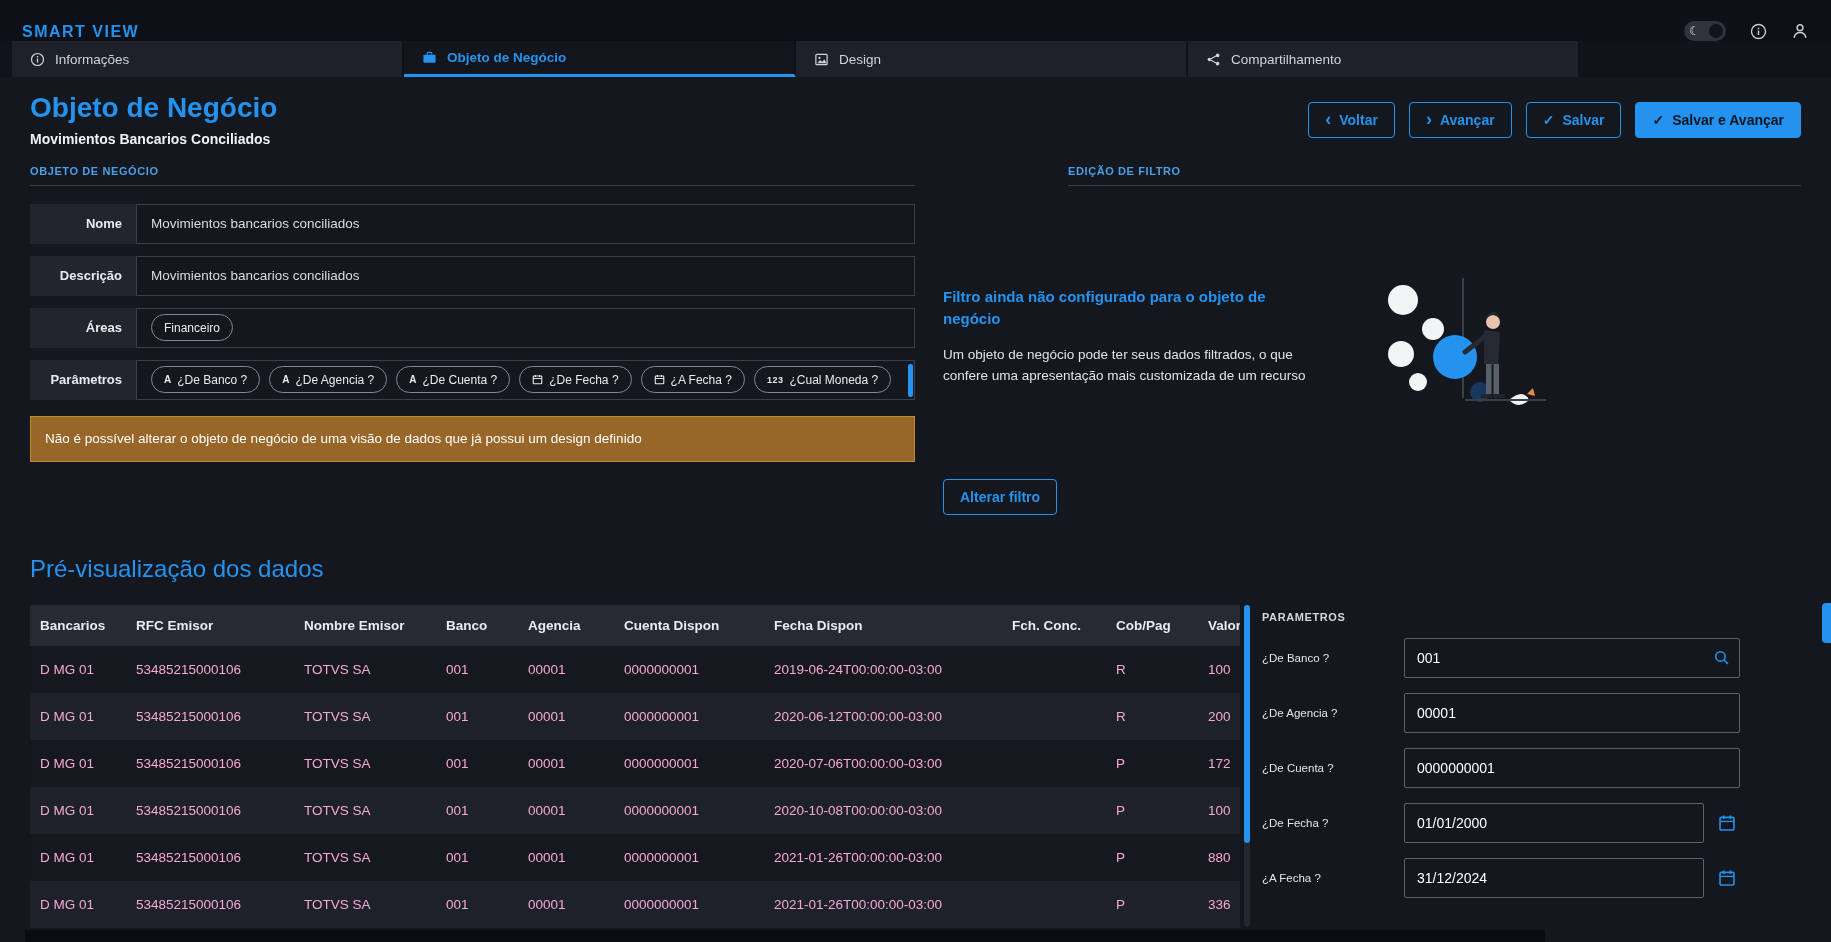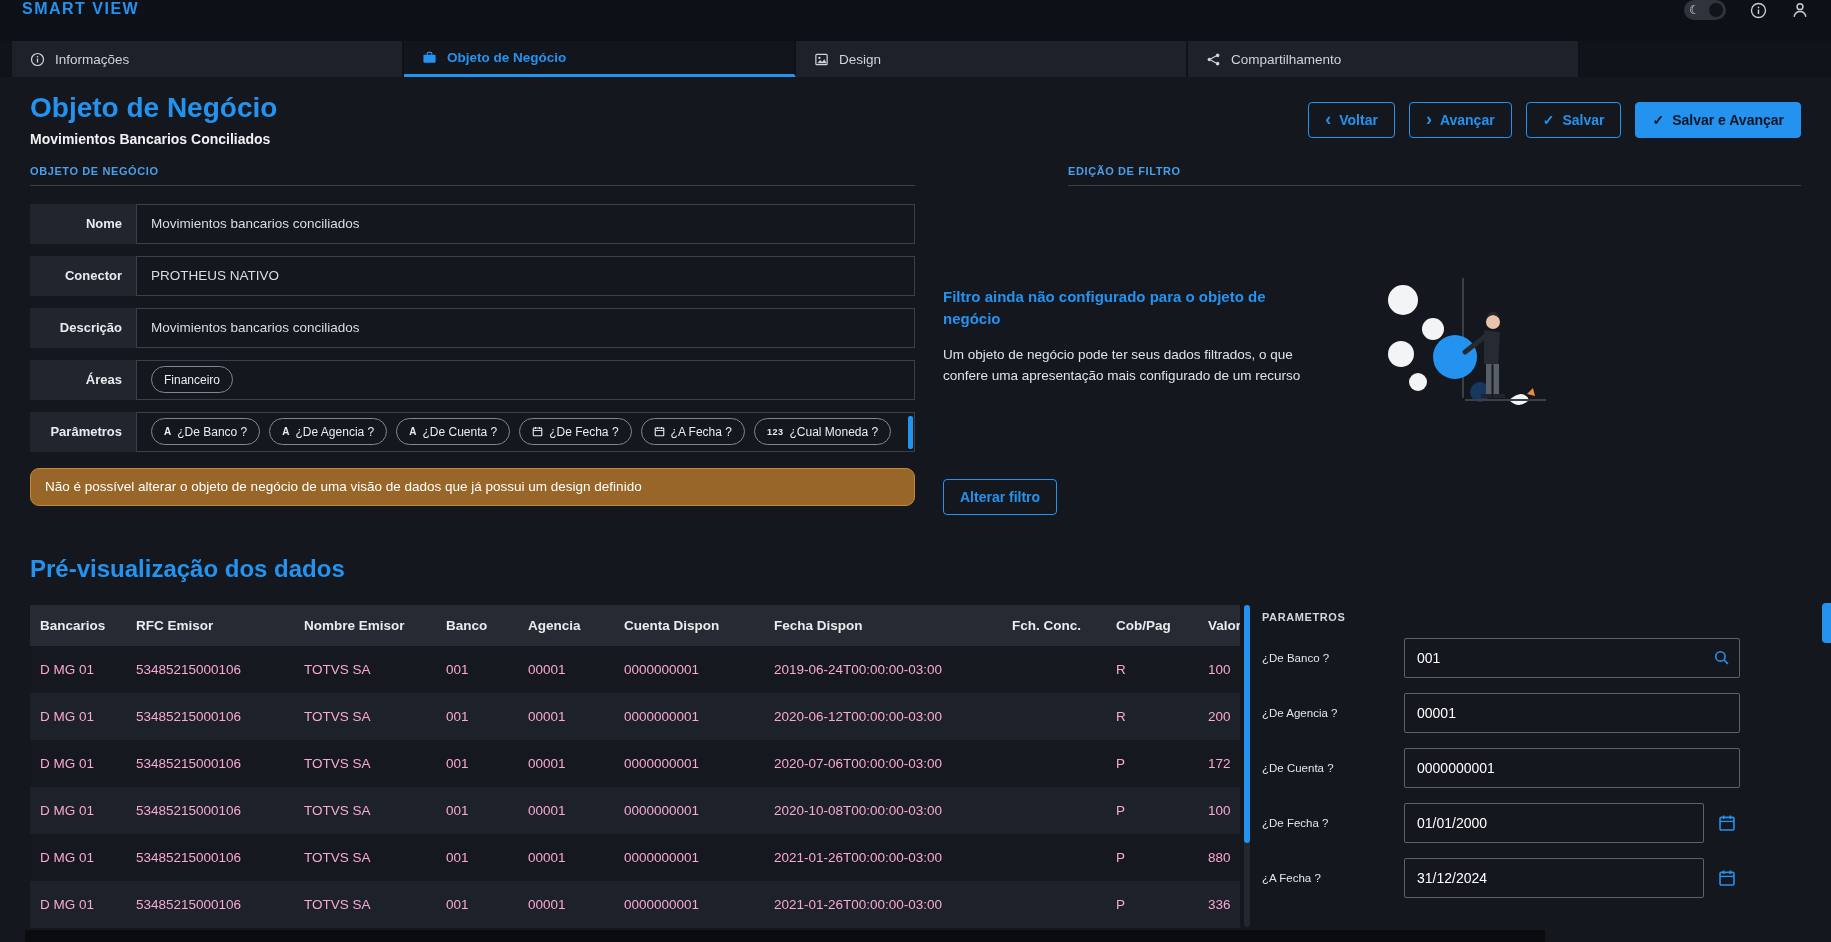--- a/index.html
+++ b/index.html
@@ -3,21 +3,21 @@
 <meta charset="utf-8">
 <style>
   * { margin:0; padding:0; box-sizing:border-box; }
   html,body { width:1831px; height:942px; overflow:hidden; }
   body {
     background:#14171e; color:#e9ecef;
     font-family:"Liberation Sans", sans-serif;
     position:relative;
   }
   
-  .header { height:41px; background:#0d1016; display:flex; align-items:flex-start; justify-content:space-between; padding:0 22px; }
+  .header { height:41px; background:#0d1016; display:flex; align-items:flex-end; justify-content:space-between; padding:0 22px; }
   .app-title { color:#2493ef; font-weight:bold; font-size:16px; letter-spacing:1.5px; }
   .header-right { display:flex; align-items:center; gap:24px; }
   .theme-toggle { width:42px; height:20px; border-radius:10px; background:#2e333c; position:relative; display:flex; align-items:center; cursor:pointer; }
   .theme-toggle .moon { font-size:12px; margin-left:5px; color:#e9ecef; line-height:1; }
   .theme-toggle .knob { position:absolute; right:3px; width:14px; height:14px; border-radius:50%; background:#11141a; }
   .hicon { color:#c9ced4; display:flex; align-items:center; cursor:pointer; }
   
   .tabs { display:flex; height:36px; background:#10131a; padding-left:12px; }
   .tab { width:392px; flex:none; display:flex; align-items:center; gap:10px; padding:0 18px; background:#1c212a; border-right:2px solid #0e1118; color:#cfd4da; font-size:13.5px; cursor:pointer; }
   .tab .tab-icon { display:flex; align-items:center; }
@@ -43,30 +43,30 @@
   
   .form { margin-top:18px; }
   .form-row { display:flex; margin-bottom:12px; height:40px; }
   .form-label { width:106px; flex:none; background:#21252d; display:flex; align-items:center; justify-content:flex-end; padding-right:14px; font-size:13px; font-weight:bold; }
   .form-value { flex:1; border:1px solid #3a4049; display:flex; align-items:center; padding:0 14px; font-size:13.5px; color:#d9dde2; gap:9px; overflow:hidden; position:relative; }
   .chip { height:27px; border:1px solid #7f8894; border-radius:14px; display:inline-flex; align-items:center; gap:6px; padding:0 12px; font-size:12px; color:#e9ecef; white-space:nowrap; cursor:pointer; flex:none; }
   .chip-icon { font-weight:bold; display:flex; align-items:center; color:#e9ecef; }
   .chip-icon.txt { font-size:10px; }
   .chip-icon.num { font-size:9px; letter-spacing:.5px; }
   .mini-scroll { position:absolute; right:1px; top:3px; width:5px; height:33px; background:#2493ef; border-radius:2px; }
-  .warning { margin-top:16px; height:38px; background:#996629; border:1px solid #c08a33; border-radius:9px; display:flex; align-items:center; padding:0 14px; font-size:13.5px; color:#ffffff; }
+  .warning { margin-top:16px; height:46px; background:#996629; border:1px solid #c08a33; border-radius:0; display:flex; align-items:center; padding:0 14px; font-size:13.5px; color:#ffffff; }
   
   .filter-empty { display:flex; margin-top:100px; gap:26px; justify-content:flex-start; }
   .filter-text { width:372px; flex:none; }
   .filter-text h3 { color:#2493ef; font-size:15px; font-weight:bold; line-height:1.5; }
   .filter-text p { font-size:13.5px; line-height:1.55; color:#dfe3e8; margin-top:14px; }
   .alter-wrap { margin-top:92px; display:flex; }
   .illustration { flex:none; margin-top:-14px; }
   
-  .preview-title { color:#2493ef; font-size:24px; font-weight:bold; margin-top:40px; }
+  .preview-title { color:#2493ef; font-size:24px; font-weight:normal; margin-top:40px; }
   .preview { display:flex; margin-top:22px; align-items:flex-start; }
   .table-wrap { width:1210px; flex:none; overflow:hidden; }
   table { width:1260px; table-layout:fixed; border-collapse:collapse; font-size:13.5px; }
   thead th { background:#262b33; text-align:left; font-weight:bold; padding:13px 10px; white-space:nowrap; overflow:hidden; }
   tbody td { padding:16px 10px; white-space:nowrap; overflow:hidden; color:#f9a8d4; }
   tbody tr:nth-child(odd) { background:#15181e; }
   tbody tr:nth-child(even) { background:#1d212a; }
   th:nth-child(1){width:96px} th:nth-child(2){width:168px} th:nth-child(3){width:142px}
   th:nth-child(4){width:82px}  th:nth-child(5){width:96px}  th:nth-child(6){width:150px}
   th:nth-child(7){width:238px} th:nth-child(8){width:104px} th:nth-child(9){width:92px}
@@ -190,26 +190,20 @@
       <section class="col-left">
         <div class="section-label">OBJETO DE NEGÓCIO</div>
         <div class="form" id="bo-form">
             <div class="form-row">
               <div class="form-label">Nome</div>
               <div class="form-value">
                 <span class="value-text">Movimientos bancarios conciliados</span>
               </div>
             </div>
             <div class="form-row">
-              <div class="form-label">Conector</div>
-              <div class="form-value">
-                <span class="value-text">PROTHEUS NATIVO</span>
-              </div>
-            </div>
-            <div class="form-row">
               <div class="form-label">Descrição</div>
               <div class="form-value">
                 <span class="value-text">Movimientos bancarios conciliados</span>
               </div>
             </div>
             <div class="form-row">
               <div class="form-label">Áreas</div>
               <div class="form-value">
                 <span class="chip">
                   <span class="chip-label">Financeiro</span>
@@ -262,21 +256,21 @@
         <div class="warning">
           <span>Não é possível alterar o objeto de negócio de uma visão de dados que já possui um design definido</span>
         </div>
       </section>
 
       <section class="col-right">
         <div class="section-label">EDIÇÃO DE FILTRO</div>
         <div class="filter-empty">
           <div class="filter-text">
             <h3>Filtro ainda não configurado para o objeto de negócio</h3>
-            <p>Um objeto de negócio pode ter seus dados filtrados, o que confere uma apresentação mais configurado de um recurso</p>
+            <p>Um objeto de negócio pode ter seus dados filtrados, o que confere uma apresentação mais customizada de um recurso</p>
             <div class="alter-wrap">
               <button class="btn">
                 <span>Alterar filtro</span>
               </button>
             </div>
           </div>
           <div class="illustration">
             <svg width="210" height="160" viewBox="0 0 210 160">
               <line x1="122" y1="6" x2="122" y2="126" stroke="#3a4049" stroke-width="2"></line>
               <circle cx="62" cy="28" r="15" fill="#f2f4f6"></circle>

